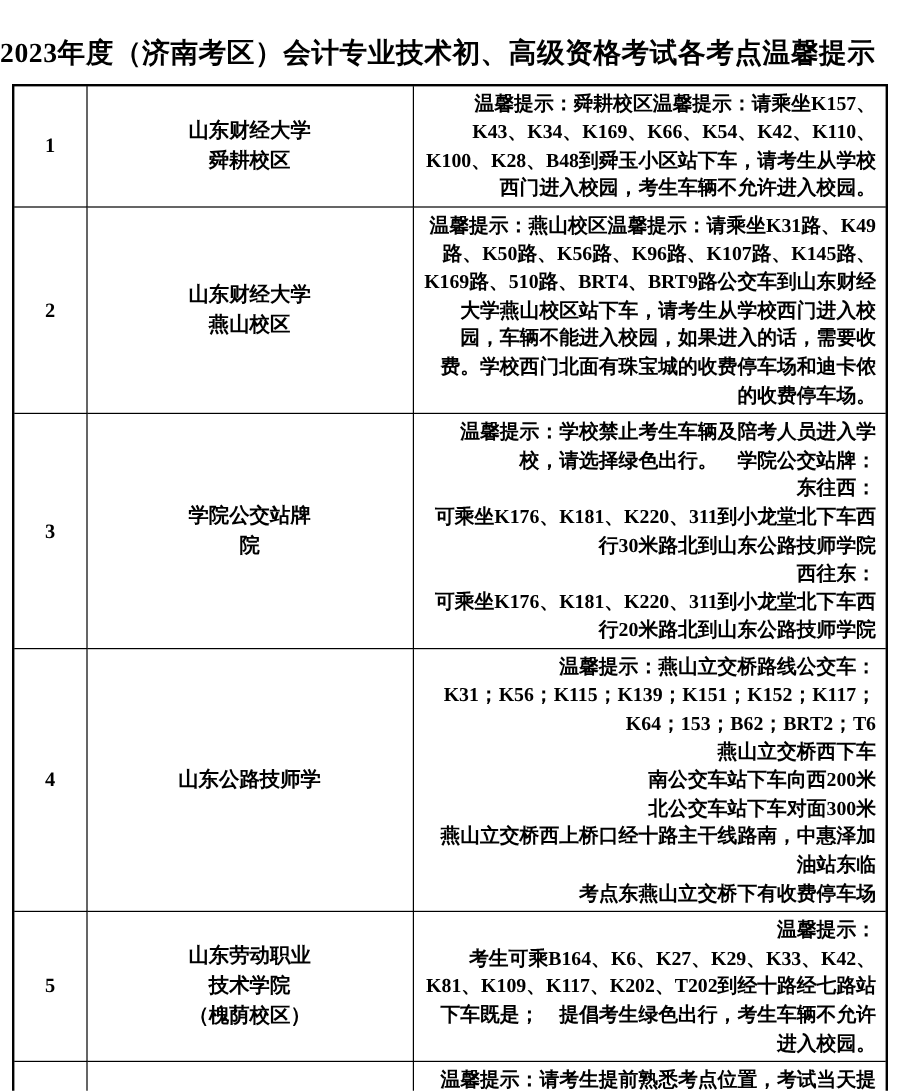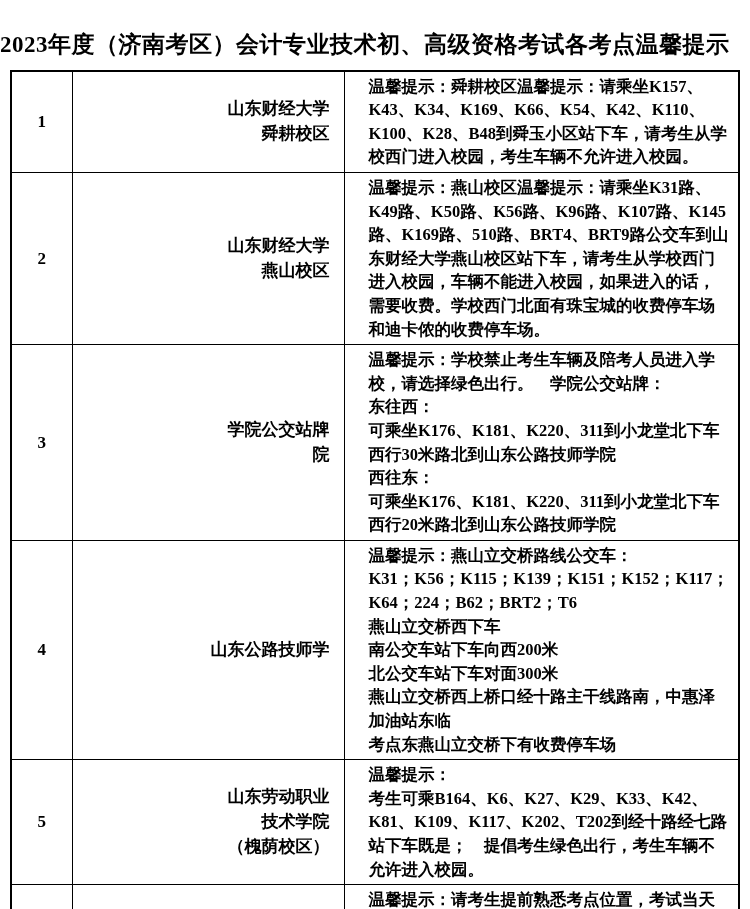--- a/index.html
+++ b/index.html
@@ -34,32 +34,32 @@
   table.notice-table td {
     border: 1.5px solid #000000;
     vertical-align: middle;
     overflow: hidden;
   }
   td.cell-num {
     text-align: center;
     font-size: 17px;
   }
   td.cell-name {
-    text-align: right;
+    text-align: center;
     font-size: 17px;
     line-height: 1.45;
     white-space: pre-line;
     padding: 2px 14px;
   }
   td.cell-tip {
     font-size: 16.5px;
     line-height: 1.43;
     white-space: pre-line;
-    padding: 3px 8px 3px 24px;
-    text-align: left;
+    padding: 3px 8px 3px 7px;
+    text-align: right;
   }
   tr.row-1 { height: 80px; }
   tr.row-2 { height: 101px; }
   tr.row-3 { height: 120px; }
   tr.row-4 { height: 141px; }
   tr.row-5 { height: 101px; }
   tr.row-6 { height: 170px; }
 </style>
 </head>
 <body>
@@ -92,21 +92,21 @@
       <td class="cell-tip">温馨提示：学校禁止考生车辆及陪考人员进入学校，请选择绿色出行。　学院公交站牌：
 东往西：
 可乘坐K176、K181、K220、311到小龙堂北下车西行30米路北到山东公路技师学院
 西往东：
 可乘坐K176、K181、K220、311到小龙堂北下车西行20米路北到山东公路技师学院</td>
     </tr>
     <tr class="row-4">
       <td class="cell-num">4</td>
       <td class="cell-name">山东公路技师学</td>
       <td class="cell-tip">温馨提示：燕山立交桥路线公交车：
-K31；K56；K115；K139；K151；K152；K117；K64；224；B62；BRT2；T6
+K31；K56；K115；K139；K151；K152；K117；K64；153；B62；BRT2；T6
 燕山立交桥西下车
 南公交车站下车向西200米
 北公交车站下车对面300米
 燕山立交桥西上桥口经十路主干线路南，中惠泽加油站东临
 考点东燕山立交桥下有收费停车场</td>
     </tr>
     <tr class="row-5">
       <td class="cell-num">5</td>
       <td class="cell-name">山东劳动职业
 技术学院

